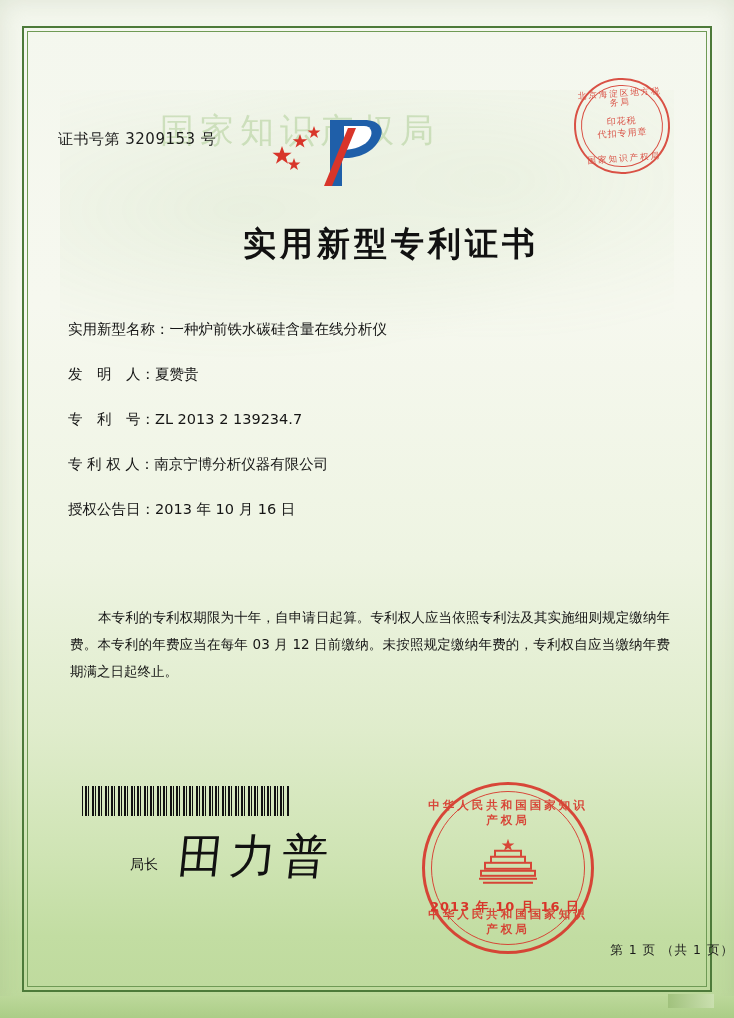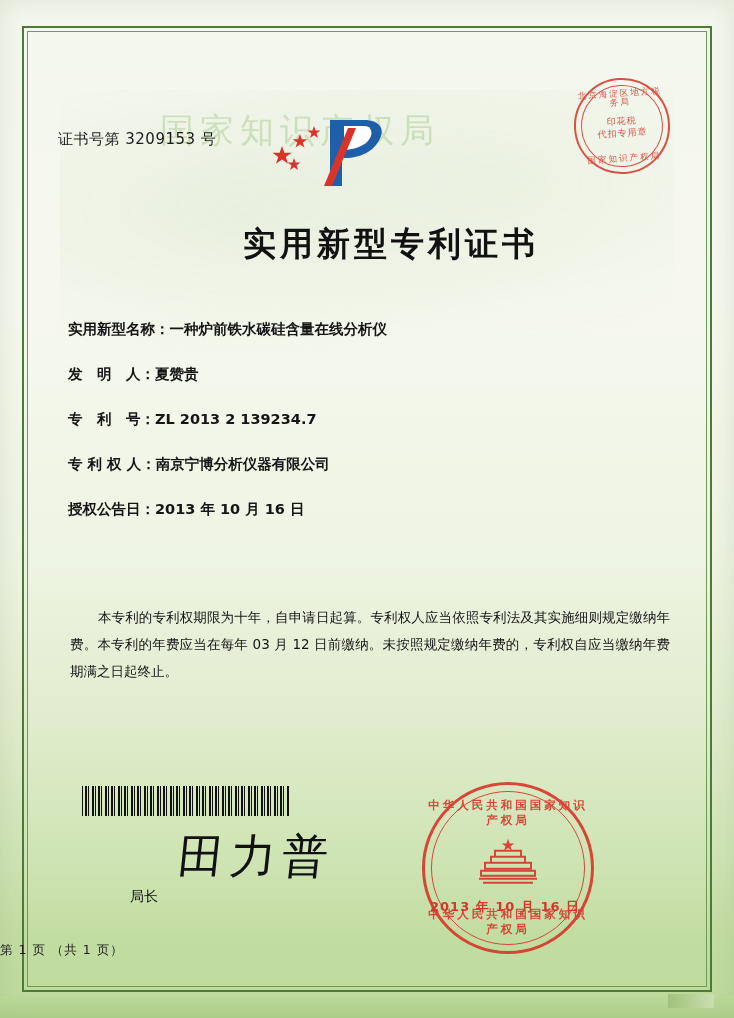--- a/index.html
+++ b/index.html
@@ -159,21 +159,20 @@
     margin-left: 48px;
   }
 
   .fields {
     position: absolute;
     left: 68px;
     top: 320px;
     width: 600px;
     font-size: 14.5px;
     color: #151515;
-    font-weight: bold;
   }
   .field-row {
     margin-bottom: 26px;
     white-space: nowrap;
   }
   .field-label {
     display: inline-block;
   }
   .field-value {
     display: inline-block;
@@ -209,21 +208,20 @@
         #111 10px, #111 12px, transparent 12px, transparent 13px);
   }
 
   
   .sig-label {
     position: absolute;
     left: 130px;
     top: 856px;
     font-size: 14px;
     color: #151515;
-    margin-top: 32px;
   }
   .signature {
     position: absolute;
     left: 178px;
     top: 826px;
     font-size: 46px;
     color: #111;
     font-family: "DejaVu Serif", serif;
     letter-spacing: 6px;
     transform: skewX(-6deg);
@@ -280,21 +278,21 @@
     color: #d8352a;
     letter-spacing: 1px;
     font-weight: bold;
   }
 
   .page-footer {
     position: absolute;
     left: 0;
     right: 0;
     top: 942px;
-    text-align: left;
+    text-align: right;
     font-size: 12.5px;
     color: #1a1a1a;
     letter-spacing: 1px;
   }
 
   
   .bottom-band {
     position: absolute;
     left: 0;
     right: 0;

